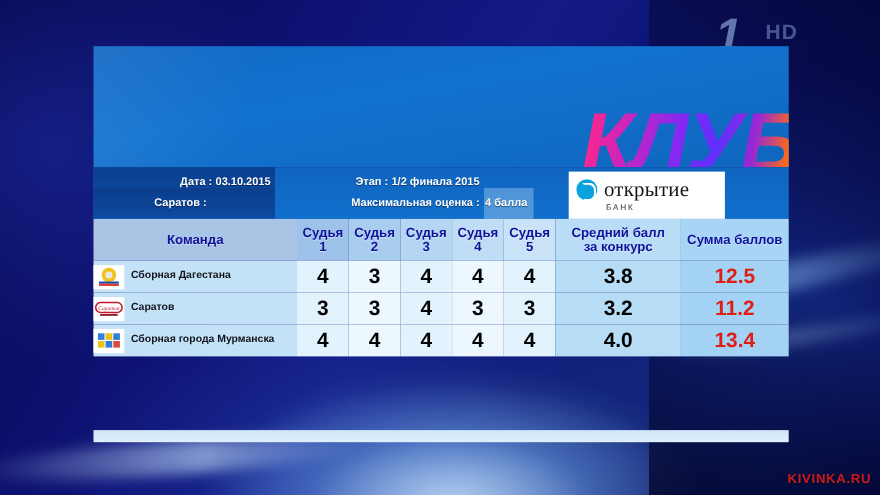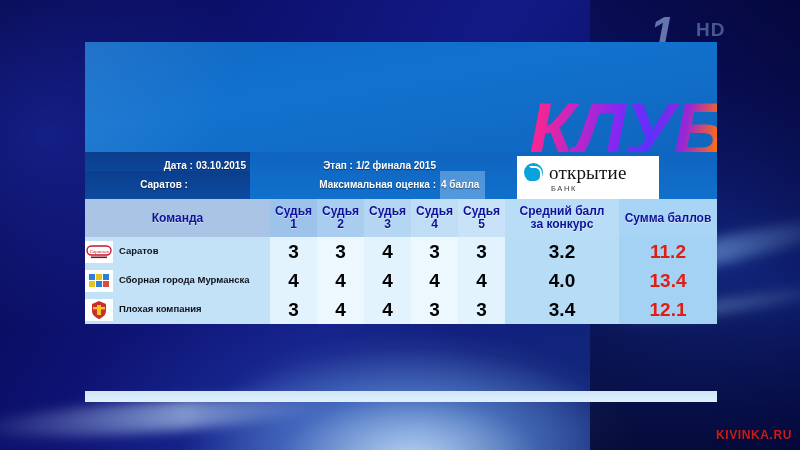--- a/index.html
+++ b/index.html
@@ -407,20 +407,42 @@
 за конкурс</th>
           <th class="h-sum">Сумма баллов</th>
         </tr>
       </thead>
       <tbody id="table-body">
           <tr>
             <td class="c-team">
               <div class="team-cell">
                 <span class="team-emblem">
                   <svg width="26" height="20" viewBox="0 0 26 20">
+                    <circle cx="13" cy="8" r="6.6" fill="#f0c419"></circle>
+                    <circle cx="13" cy="8" r="3.2" fill="#e8e8e8"></circle>
+                    <path d="M4 14 h18 v2 H4z" fill="#1a49b8"></path>
+                    <path d="M4 16 h18 v2 H4z" fill="#e43b2e"></path>
+                  </svg>
+                </span>
+                <span class="team-name">Сборная Дагестана</span>
+              </div>
+            </td>
+            <td class="c-score">4</td>
+            <td class="c-score alt">3</td>
+            <td class="c-score">4</td>
+            <td class="c-score alt">4</td>
+            <td class="c-score">4</td>
+            <td class="c-avg">3.8</td>
+            <td class="c-sum">12.5</td>
+          </tr>
+          <tr>
+            <td class="c-team">
+              <div class="team-cell">
+                <span class="team-emblem">
+                  <svg width="26" height="20" viewBox="0 0 26 20">
                     <rect x="1" y="4" width="24" height="9" rx="4.5" fill="#fff" stroke="#c4162c" stroke-width="1.4"></rect>
                     <text x="13" y="11" font-size="5" font-family="serif" font-style="italic" fill="#c4162c" text-anchor="middle">Саратов</text>
                     <rect x="5" y="14.5" width="16" height="1.6" fill="#8b1020"></rect>
                   </svg>
                 </span>
                 <span class="team-name">Саратов</span>
               </div>
             </td>
             <td class="c-score">3</td>
             <td class="c-score alt">3</td>
@@ -447,39 +469,18 @@
               </div>
             </td>
             <td class="c-score">4</td>
             <td class="c-score alt">4</td>
             <td class="c-score">4</td>
             <td class="c-score alt">4</td>
             <td class="c-score">4</td>
             <td class="c-avg">4.0</td>
             <td class="c-sum">13.4</td>
           </tr>
-          <tr>
-            <td class="c-team">
-              <div class="team-cell">
-                <span class="team-emblem">
-                  <svg width="26" height="20" viewBox="0 0 26 20">
-                    <path d="M13 1 l7 3 v7 c0 4-3.5 6.5-7 8 -3.5-1.5-7-4-7-8 V4z" fill="#c9302c"></path>
-                    <rect x="11" y="5" width="4" height="10" fill="#f3c623"></rect>
-                    <rect x="7" y="7" width="12" height="2.4" fill="#f3c623"></rect>
-                  </svg>
-                </span>
-                <span class="team-name">Плохая компания</span>
-              </div>
-            </td>
-            <td class="c-score">3</td>
-            <td class="c-score alt">4</td>
-            <td class="c-score">4</td>
-            <td class="c-score alt">3</td>
-            <td class="c-score">3</td>
-            <td class="c-avg">3.4</td>
-            <td class="c-sum">12.1</td>
-          </tr>
         </tbody>
     </table>
 
     <div id="table-foot"></div>
   </div>
 </div>
 
 </body></html>

